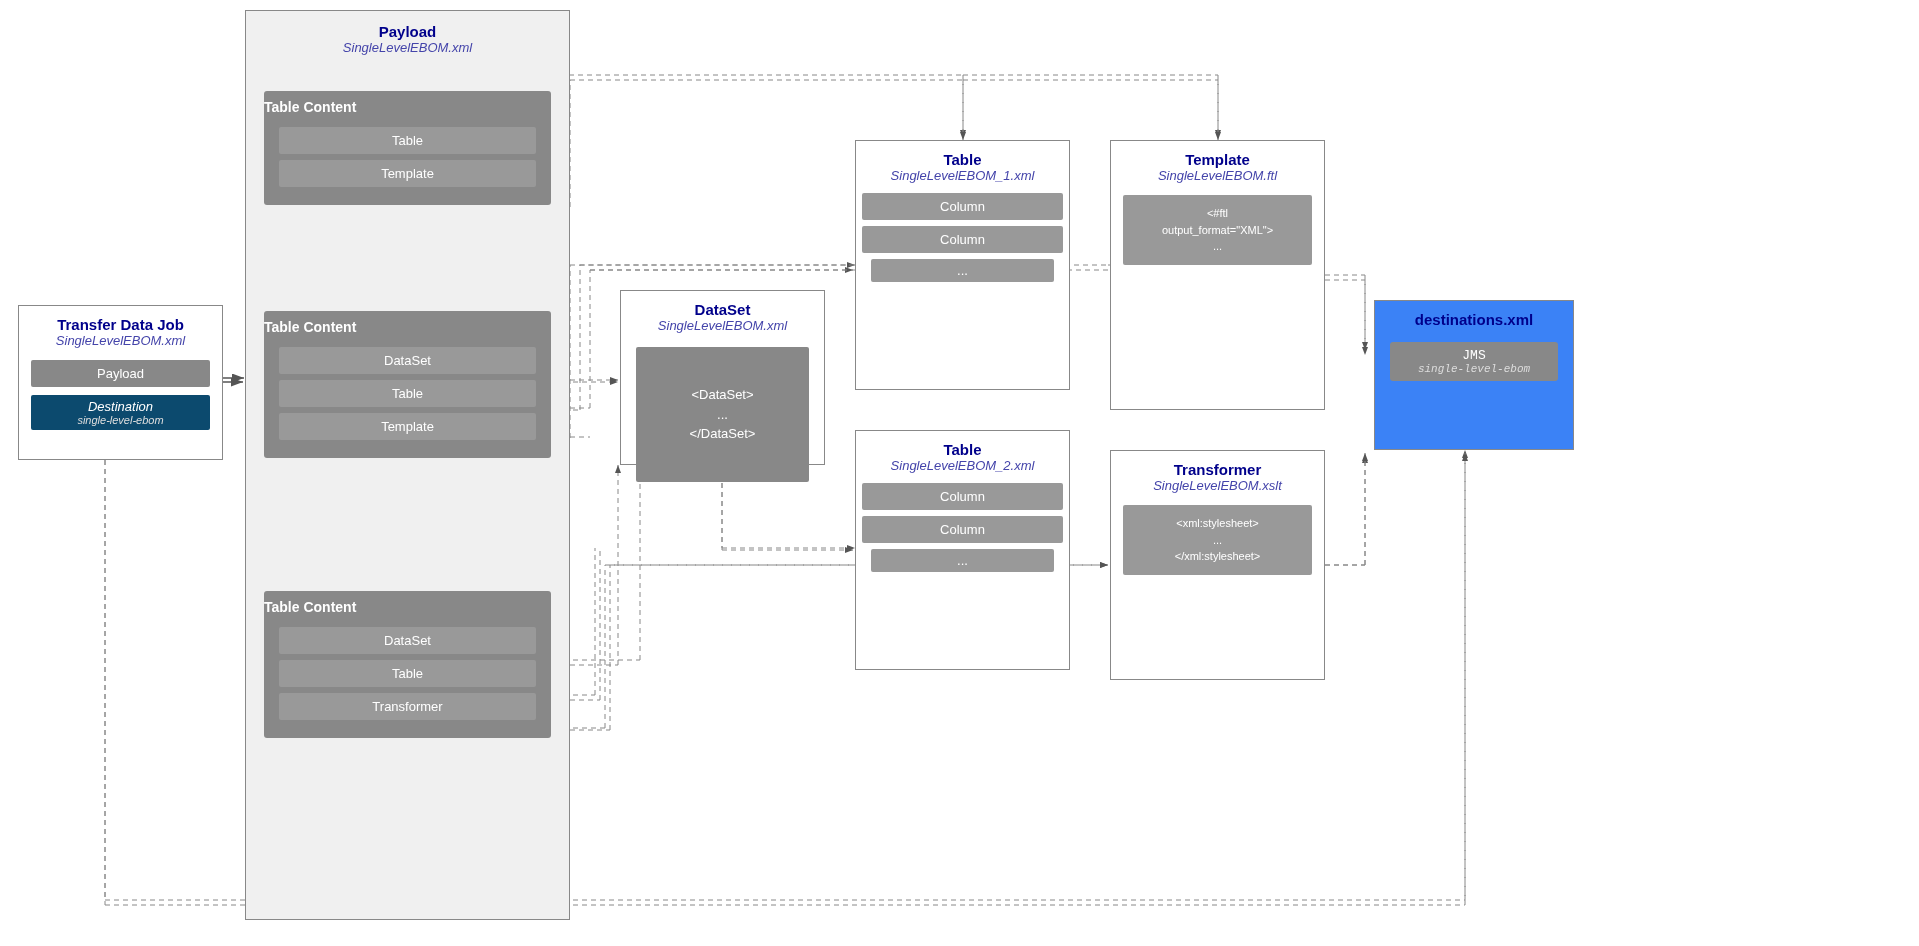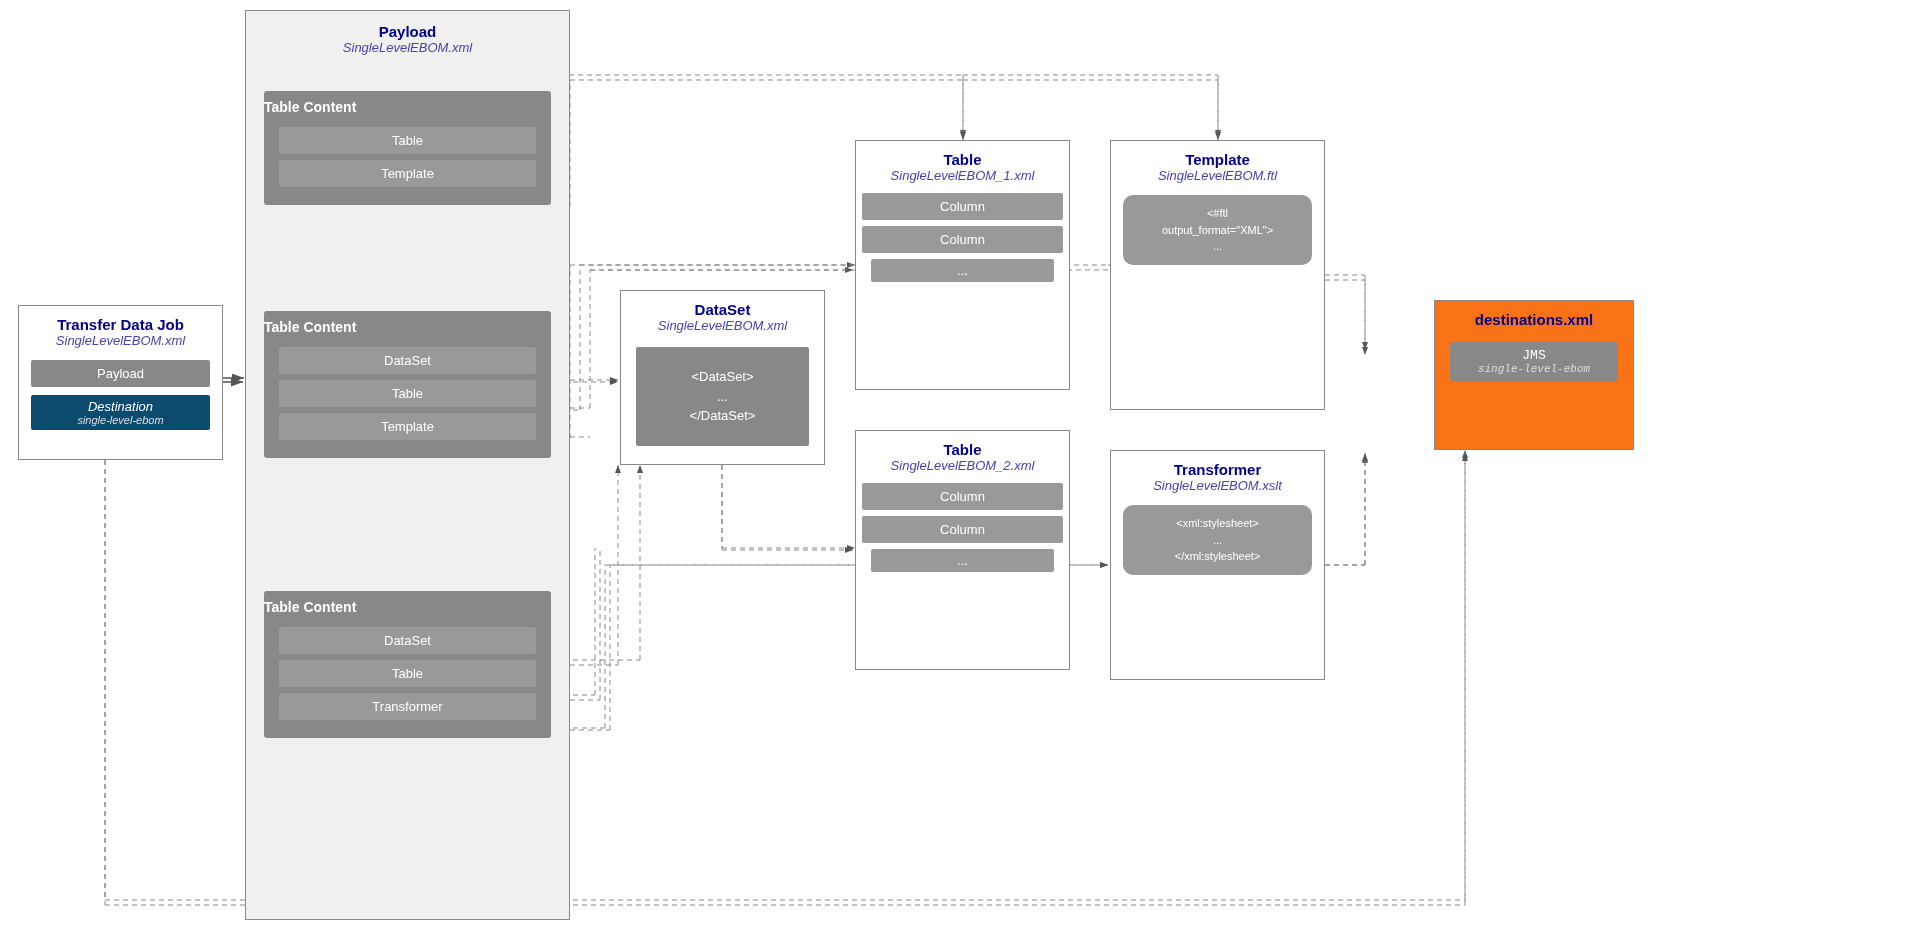--- a/index.html
+++ b/index.html
@@ -95,21 +95,21 @@
       height: 175px;
       border: 1.5px solid #888;
       background: #fff;
     }
 
     .dataset-content {
       background: #888;
       color: #fff;
       font-size: 13px;
       text-align: center;
-      padding: 20px 10px;
+      padding: 38px 10px;
       margin: 10px 15px;
       border-radius: 2px;
       line-height: 1.5;
     }
 
     
     .table1-box {
       left: 855px;
       top: 140px;
       width: 215px;
@@ -143,46 +143,46 @@
       left: 1110px;
       top: 450px;
       width: 215px;
       height: 230px;
       border: 1.5px solid #888;
       background: #fff;
     }
 
     
     .destinations-box {
-      left: 1434px;
+      left: 1374px;
       top: 300px;
       width: 200px;
       height: 150px;
       border: 1.5px solid #888;
-      background: #f97316;
+      background: #3b82f6;
     }
 
     .col-item {
       background: #999;
       color: #fff;
       font-size: 13px;
       text-align: center;
       padding: 6px 10px;
       margin: 6px 6px;
       border-radius: 2px;
     }
 
     .code-item {
       background: #999;
       color: #fff;
       font-size: 11px;
       text-align: center;
       padding: 10px 8px;
       margin: 8px 12px;
-      border-radius: 10px;
+      border-radius: 2px;
       line-height: 1.5;
     }
 
     .ellipsis-item {
       background: #999;
       color: #fff;
       font-size: 13px;
       text-align: center;
       padding: 4px 10px;
       margin: 4px 15px;

